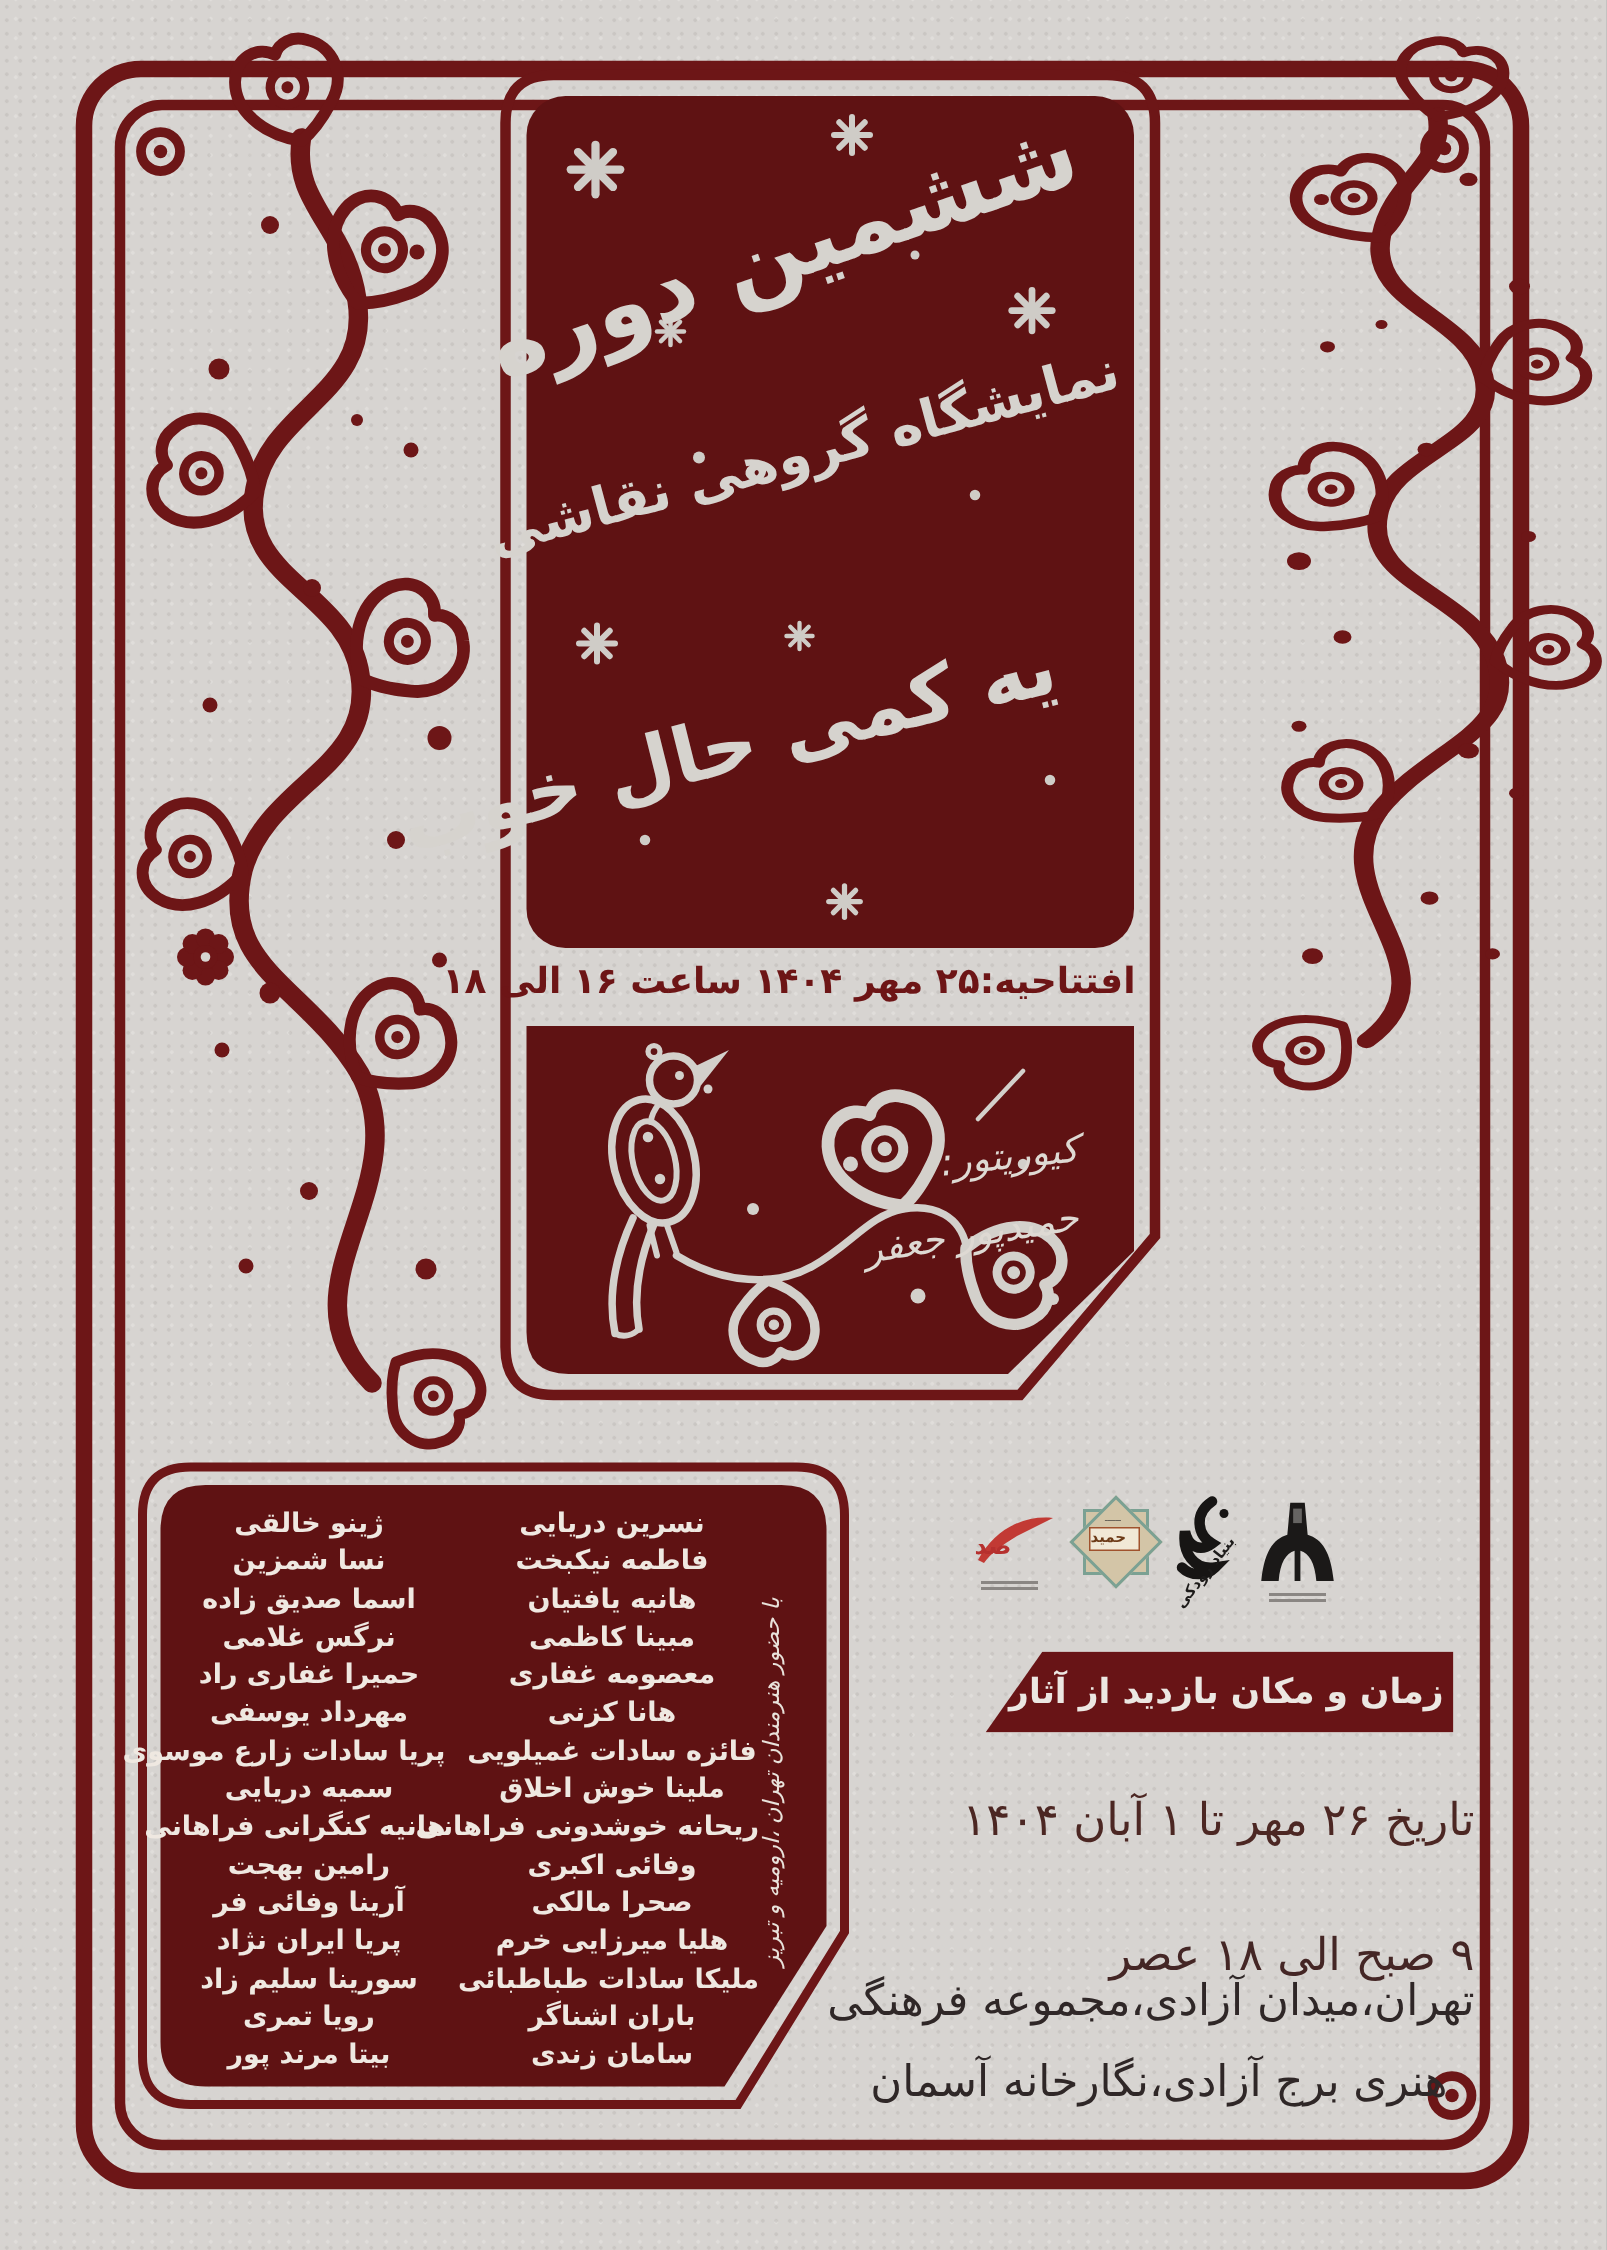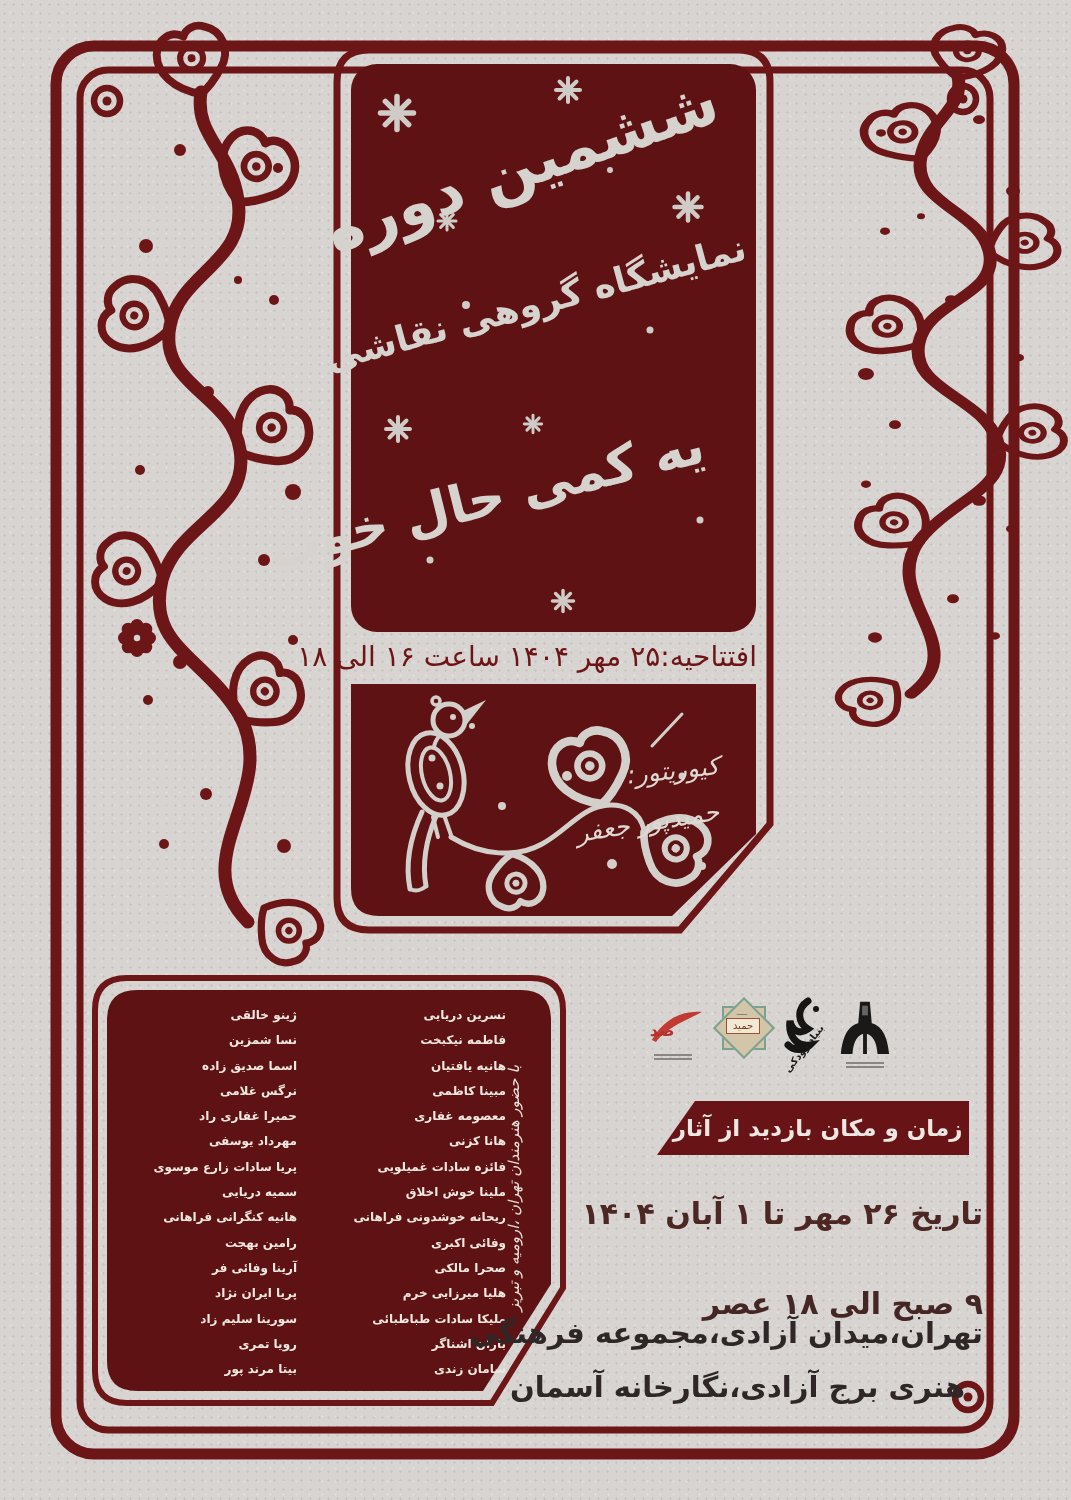--- a/index.html
+++ b/index.html
@@ -14,55 +14,55 @@
     background-size:9px 9px, 13px 13px;
     background-position:0 0, 4px 6px;
   }
   .layer{position:absolute; left:0; top:0; pointer-events:none;}
   
   .cal{position:absolute; color:#d6d3ce; font-weight:bold; text-align:center; white-space:nowrap;}
   .t-edition{left:385px; top:118px; width:340px; font-size:62px; transform:rotate(-19deg); letter-spacing:2px;}
   .t-exhibition{left:352px; top:278px; width:400px; font-size:36px; transform:rotate(-15deg);}
   .t-title{left:368px; top:455px; width:340px; font-size:52px; transform:rotate(-14deg); letter-spacing:1px;}
   .opening{position:absolute; left:349px; top:640px; width:408px; text-align:center;
-    font-size:28px; font-weight:normal; color:#6d1516; letter-spacing:-.5px; white-space:nowrap;}
+    font-size:24px; font-weight:bold; color:#6d1516; letter-spacing:-.5px; white-space:nowrap;}
   .curator-label{position:absolute; left:598px; top:756px; width:150px; text-align:center;
     color:#ded9d3; font-size:25px; font-style:italic; transform:rotate(-6deg);}
   .curator-name{position:absolute; left:540px; top:808px; width:215px; text-align:center;
     color:#ded9d3; font-size:25px; font-style:italic; transform:rotate(-9deg);}
   
-  .names-col{position:absolute; color:#efe8e1; font-size:12px; font-weight:bold; text-align:right;}
+  .names-col{position:absolute; color:#efe8e1; font-size:18px; font-weight:bold; text-align:center;}
   .col-a{left:115px; top:1003px; width:182px;}
   .col-b{left:310px; top:1003px; width:196px;}
   .name-line{height:25.3px; line-height:25.3px; white-space:nowrap;}
   .side-note{position:absolute; left:505px; top:1368px; width:360px; height:36px;
     transform-origin:0 0; transform:rotate(-90deg);
     color:#e9e2db; font-size:15px; font-style:italic; text-align:center; white-space:nowrap;}
   
   .banner{position:absolute; left:657px; top:1101px; width:312px; height:54px;
     background:#681416; clip-path:polygon(38px 0,100% 0,100% 100%,0 100%);}
   .banner span{display:block; line-height:54px; text-align:center; color:#ece7e2;
     font-size:23px; font-weight:bold; white-space:nowrap;}
-  .info-line{position:absolute; text-align:right; font-weight:bold; white-space:nowrap;}
+  .info-line{position:absolute; text-align:right; font-weight:normal; white-space:nowrap;}
   .i1{right:88px; top:1196px; font-size:30px; color:#4c2723;}
   .i2{right:88px; top:1258px; font-size:30px; color:#442625;margin-top:28px;}
   .i3{right:88px; top:1316px; font-size:29px; color:#2f2727;margin-left:20px;}
   .i4{right:106px; top:1370px; font-size:29px; color:#2f2727;margin-left:48px;}
   
   .logo{position:absolute;}
   .logo-sad{left:640px; top:1006px; width:66px; height:56px;}
   .cap-bars{display:flex; flex-direction:column; gap:2px; margin-top:2px; align-items:center;}
   .cap-bars i{display:block; width:38px; height:2px; background:#8a8683;}
   .logo-med{left:714px; top:998px; width:56px; height:66px;}
   .med-star{position:absolute; left:8px; top:8px; width:40px; height:40px;
     background:#d3c5a7; border:2px solid #7ba193;}
   .med-star.r45{transform:rotate(45deg);}
   .med-center{position:absolute; left:12px; top:20px; width:32px; height:14px;
-    background:#f1e8d6; border:1px solid #a0522d; font-size:10px; font-weight:normal;
-    color:#6d3b18; text-align:center; line-height:13px;}
+    background:#f1e8d6; border:1px solid #a0522d; font-size:10px; font-weight:bold;
+    color:#6d3b18; text-align:left; line-height:13px;}
   .med-tiny{position:absolute; left:14px; top:11px; width:28px; height:7px; font-size:6px;
     color:#55504a; overflow:hidden; text-align:center; line-height:7px;}
   .logo-rud{left:778px; top:995px; width:52px; height:84px;}
   .rud-cap{position:absolute; left:-6px; top:48px; width:64px; font-size:10px; font-weight:bold;
     color:#1d1b1a; transform:rotate(-52deg); white-space:nowrap; text-align:center;}
   .logo-azadi{left:834px; top:998px; width:62px; height:70px;}
   .logo-min{left:898px; top:993px; width:104px; height:84px; text-align:center;}
   .min-line{font-size:8.5px; line-height:11px; color:#33302e; font-weight:bold; white-space:nowrap;}
 </style>
 </head>

